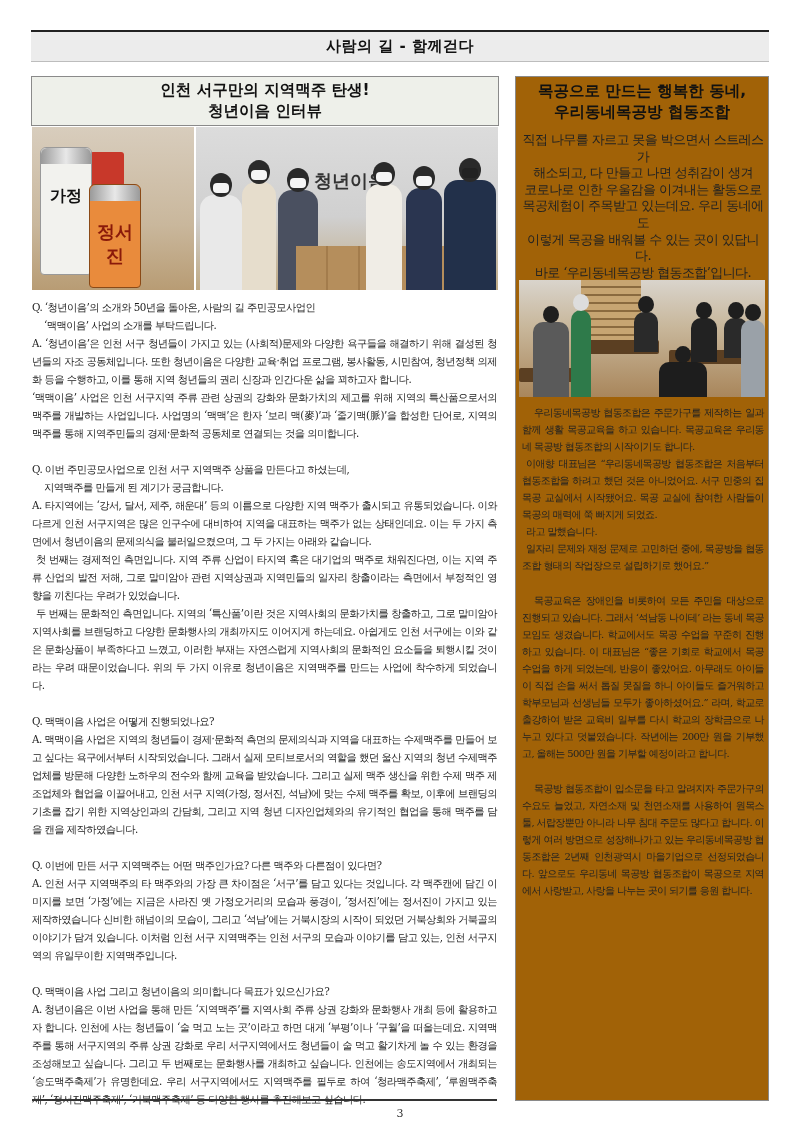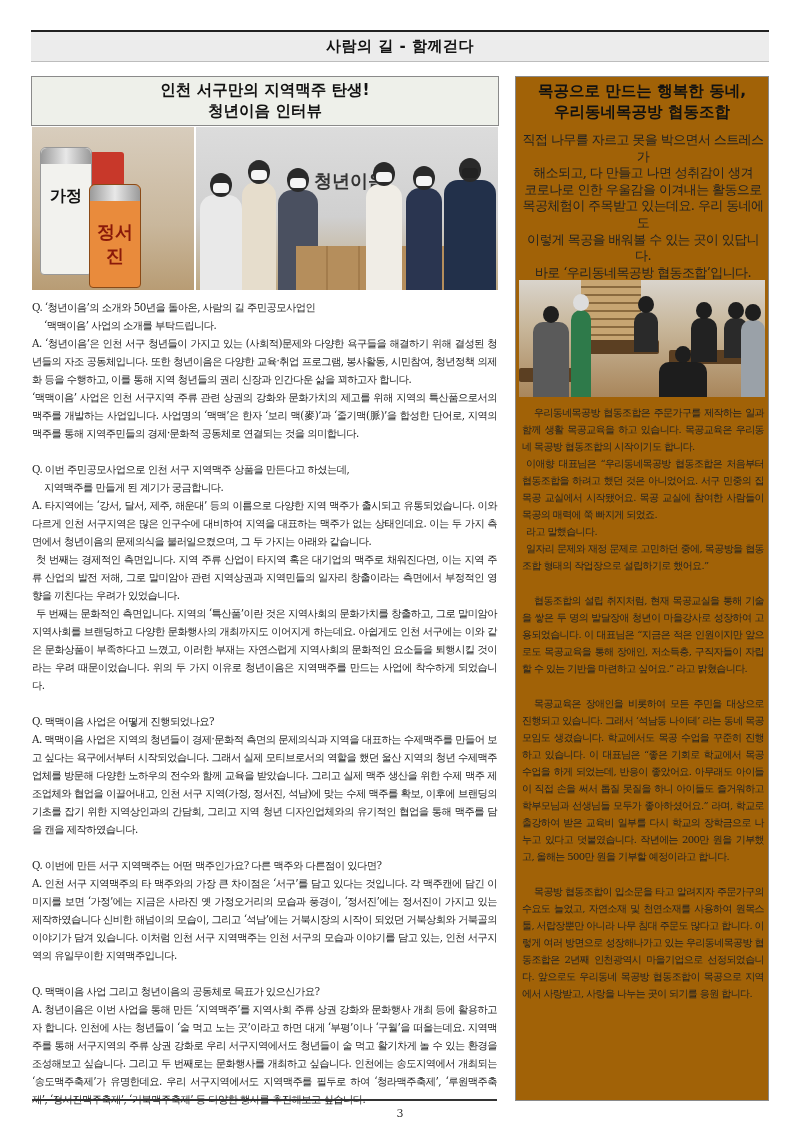--- a/index.html
+++ b/index.html
@@ -165,21 +165,21 @@
   </div>
   <div class="qa">
     <p>Q. 맥맥이음 사업은 어떻게 진행되었나요?</p>
     <p>A. 맥맥이음 사업은 지역의 청년들이 경제·문화적 측면의 문제의식과 지역을 대표하는 수제맥주를 만들어 보고 싶다는 욕구에서부터 시작되었습니다. 그래서 실제 모티브로서의 역할을 했던 울산 지역의 청년 수제맥주 업체를 방문해 다양한 노하우의 전수와 함께 교육을 받았습니다. 그리고 실제 맥주 생산을 위한 수제 맥주 제조업체와 협업을 이끌어내고, 인천 서구 지역(가정, 정서진, 석남)에 맞는 수제 맥주를 확보, 이후에 브랜딩의 기초를 잡기 위한 지역상인과의 간담회, 그리고 지역 청년 디자인업체와의 유기적인 협업을 통해 맥주를 담을 캔을 제작하였습니다.</p>
   </div>
   <div class="qa">
     <p>Q. 이번에 만든 서구 지역맥주는 어떤 맥주인가요? 다른 맥주와 다른점이 있다면?</p>
     <p>A. 인천 서구 지역맥주의 타 맥주와의 가장 큰 차이점은 ‘서구’를 담고 있다는 것입니다. 각 맥주캔에 담긴 이미지를 보면 ‘가정’에는 지금은 사라진 옛 가정오거리의 모습과 풍경이, ‘정서진’에는 정서진이 가지고 있는 제작하였습니다 신비한 해넘이의 모습이, 그리고 ‘석남’에는 거북시장의 시작이 되었던 거북상회와 거북골의 이야기가 담겨 있습니다. 이처럼 인천 서구 지역맥주는 인천 서구의 모습과 이야기를 담고 있는, 인천 서구지역의 유일무이한 지역맥주입니다.</p>
   </div>
   <div class="qa">
-    <p>Q. 맥맥이음 사업 그리고 청년이음의 공동체로 목표가 있으신가요?</p>
+    <p>Q. 맥맥이음 사업 그리고 청년이음의 의미합니다 목표가 있으신가요?</p>
     <p>A. 청년이음은 이번 사업을 통해 만든 ‘지역맥주’를 지역사회 주류 상권 강화와 문화행사 개최 등에 활용하고자 합니다. 인천에 사는 청년들이 ‘술 먹고 노는 곳’이라고 하면 대게 ‘부평’이나 ‘구월’을 떠올는데요. 지역맥주를 통해 서구지역의 주류 상권 강화로 우리 서구지역에서도 청년들이 술 먹고 활기차게 놀 수 있는 환경을 조성해보고 싶습니다. 그리고 두 번째로는 문화행사를 개최하고 싶습니다. 인천에는 송도지역에서 개최되는 ‘송도맥주축제’가 유명한데요. 우리 서구지역에서도 지역맥주를 필두로 하여 ‘청라맥주축제’, ‘루원맥주축제’, ‘정서진맥주축제’, ‘거북맥주축제’ 등 다양한 행사를 추진해보고 싶습니다.</p>
   </div>
 </div>
 
 <div class="bottom-rule"></div>
 <div class="page-num">3</div>
 
 <div class="right-box">
   <div class="right-title">
     <span>목공으로 만드는 행복한 동네,</span>
@@ -224,22 +224,19 @@
       </div>
   </div>
   <div class="right-body">
     <div class="para">
       <p class="first">우리동네목공방 협동조합은 주문가구를 제작하는 일과 함께 생활 목공교육을 하고 있습니다. 목공교육은 우리동네 목공방 협동조합의 시작이기도 합니다.</p>
       <p class="sub">이애향 대표님은 “우리동네목공방 협동조합은 처음부터 협동조합을 하려고 했던 것은 아니었어요. 서구 민중의 집 목공 교실에서 시작됐어요. 목공 교실에 참여한 사람들이 목공의 매력에 쭉 빠지게 되었죠.</p>
       <p class="sub">라고 말했습니다.</p>
       <p class="sub">일자리 문제와 재정 문제로 고민하던 중에, 목공방을 협동조합 형태의 작업장으로 설립하기로 했어요.”</p>
     </div>
     <div class="para">
-      <p class="first">협동조합의 설립 취지처럼, 현재 목공교실을 통해 기술을 쌓은 두 명의 발달장애 청년이 마을강사로 성장하여 고용되었습니다. 이 대표님은 “지금은 적은 인원이지만 앞으로도 목공교육을 통해 장애인, 저소득층, 구직자들이 자립할 수 있는 기반을 마련하고 싶어요.” 라고 밝혔습니다.</p>
-    </div>
-    <div class="para">
       <p class="first">목공교육은 장애인을 비롯하여 모든 주민을 대상으로 진행되고 있습니다. 그래서 ‘석남동 나이테’ 라는 동네 목공모임도 생겼습니다. 학교에서도 목공 수업을 꾸준히 진행하고 있습니다. 이 대표님은 “좋은 기회로 학교에서 목공 수업을 하게 되었는데, 반응이 좋았어요. 아무래도 아이들이 직접 손을 써서 톱질 못질을 하니 아이들도 즐거워하고 학부모님과 선생님들 모두가 좋아하셨어요.” 라며, 학교로 출강하여 받은 교육비 일부를 다시 학교의 장학금으로 나누고 있다고 덧붙였습니다. 작년에는 200만 원을 기부했고, 올해는 500만 원을 기부할 예정이라고 합니다.</p>
     </div>
     <div class="para">
       <p class="first">목공방 협동조합이 입소문을 타고 알려지자 주문가구의 수요도 늘었고, 자연소재 및 천연소재를 사용하여 원목스툴, 서랍장뿐만 아니라 나무 침대 주문도 많다고 합니다. 이렇게 여러 방면으로 성장해나가고 있는 우리동네목공방 협동조합은 2년째 인천광역시 마을기업으로 선정되었습니다. 앞으로도 우리동네 목공방 협동조합이 목공으로 지역 에서 사랑받고, 사랑을 나누는 곳이 되기를 응원 합니다.</p>
     </div>
   </div>
 </div>
 
 </body></html>

